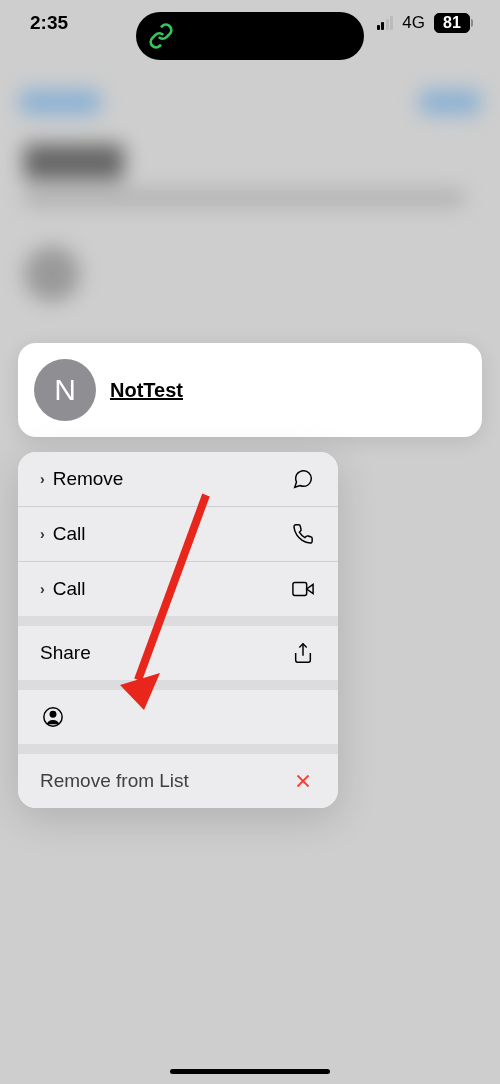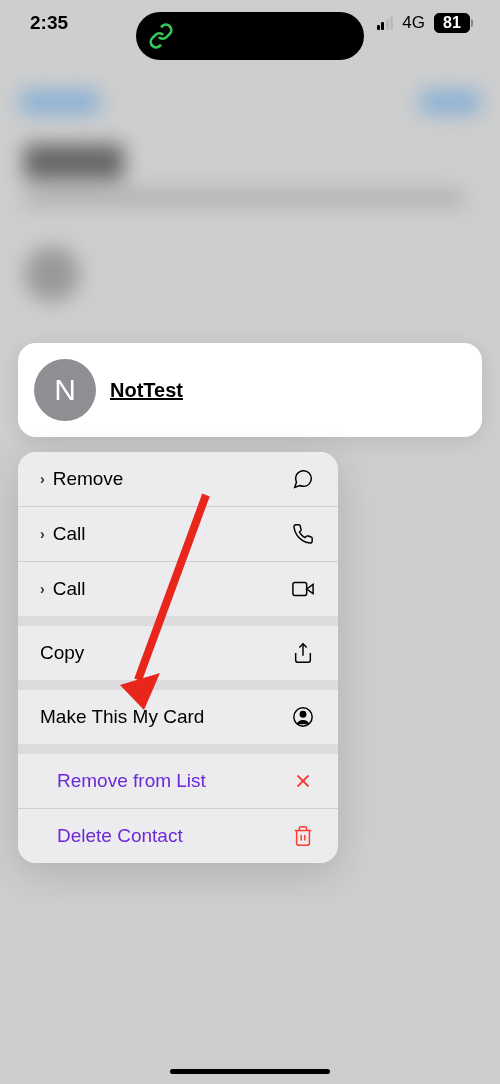--- a/index.html
+++ b/index.html
@@ -216,22 +216,21 @@
       background: #dcdcde;
     }
     .menu-label {
       font-size: 19px;
       color: #000;
       display: flex;
       align-items: center;
       gap: 8px;
     }
     .menu-item.destructive .menu-label {
-      color: #6d28d9;
-      margin-left: 17px;
+      color: #404040;
     }
     .chevron-sm {
       font-size: 14px;
       font-weight: 700;
       color: #333;
     }
     .menu-icon {
       width: 26px;
       height: 26px;
       display: flex;
@@ -345,39 +344,36 @@
         </svg>
       </div>
     </div>
   </div>
 
   <div class="separator"></div>
 
   <div class="menu-group">
     <div class="menu-item">
       <div class="menu-label">
-        <span>Copy</span>
+        <span>Share</span>
       </div>
       <div class="menu-icon">
         <svg viewBox="0 0 24 24" fill="none" stroke="#000" stroke-width="1.6">
           <path d="M4 12v8a2 2 0 0 0 2 2h12a2 2 0 0 0 2-2v-8"></path>
           <polyline points="16 6 12 2 8 6"></polyline>
           <line x1="12" y1="2" x2="12" y2="15"></line>
         </svg>
       </div>
     </div>
   </div>
 
   <div class="separator"></div>
 
   <div class="menu-group">
     <div class="menu-item">
-      <div class="menu-label">
-        <span>Make This My Card</span>
-      </div>
       <div class="menu-icon">
         <svg viewBox="0 0 24 24" fill="none" stroke="#000" stroke-width="1.6">
           <circle cx="12" cy="12" r="10"></circle>
           <circle cx="12" cy="9" r="3" fill="#000"></circle>
           <path d="M6 20c1-3 4-4 6-4s5 1 6 4" fill="#000"></path>
         </svg>
       </div>
     </div>
   </div>
 
@@ -385,33 +381,20 @@
 
   <div class="menu-group">
     <div class="menu-item destructive">
       <div class="menu-label">
         <span>Remove from List</span>
       </div>
       <div class="menu-icon">
         <svg viewBox="0 0 24 24" fill="none" stroke="#ff3b30" stroke-width="2">
           <line x1="18" y1="6" x2="6" y2="18"></line>
           <line x1="6" y1="6" x2="18" y2="18"></line>
-        </svg>
-      </div>
-    </div>
-    <div class="menu-item destructive">
-      <div class="menu-label">
-        <span>Delete Contact</span>
-      </div>
-      <div class="menu-icon">
-        <svg viewBox="0 0 24 24" fill="none" stroke="#ff3b30" stroke-width="1.6">
-          <polyline points="3 6 5 6 21 6"></polyline>
-          <path d="M19 6v14a2 2 0 0 1-2 2H7a2 2 0 0 1-2-2V6m3 0V4a2 2 0 0 1 2-2h4a2 2 0 0 1 2 2v2"></path>
-          <line x1="10" y1="11" x2="10" y2="17"></line>
-          <line x1="14" y1="11" x2="14" y2="17"></line>
         </svg>
       </div>
     </div>
   </div>
 </div>
 
 <div class="arrow">
   <svg width="120" height="230" viewBox="0 0 120 230">
     <defs>
       <marker id="arrowhead" markerWidth="10" markerHeight="10" refX="5" refY="5" orient="auto">

